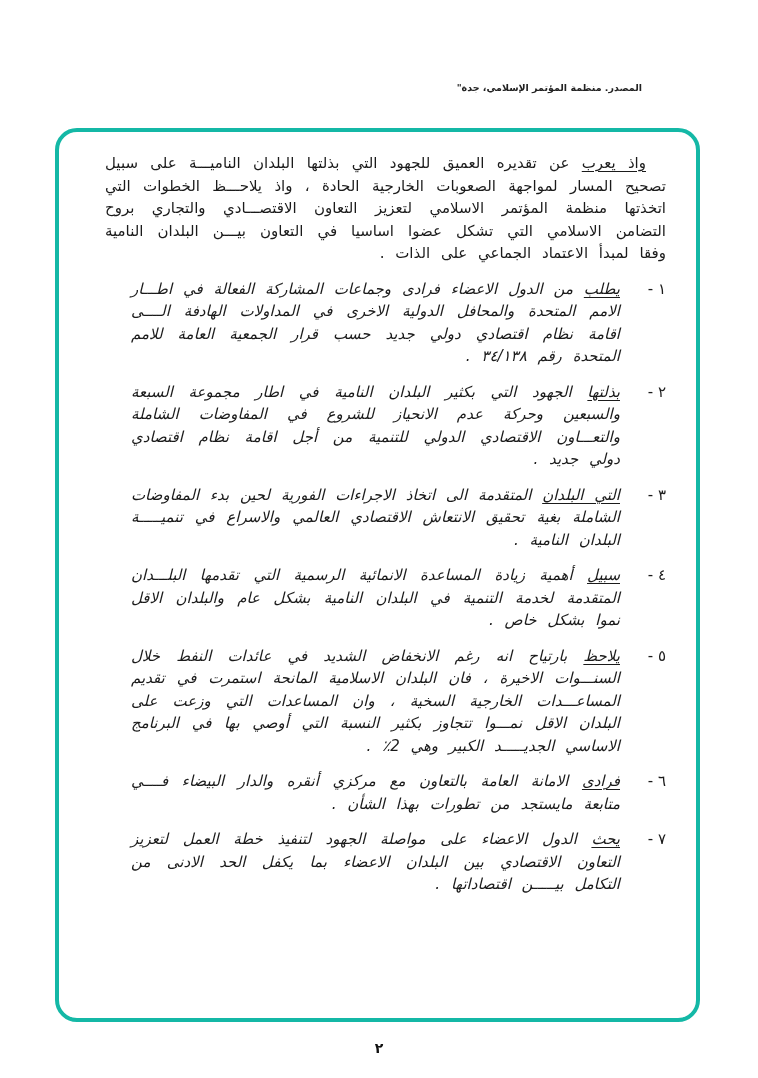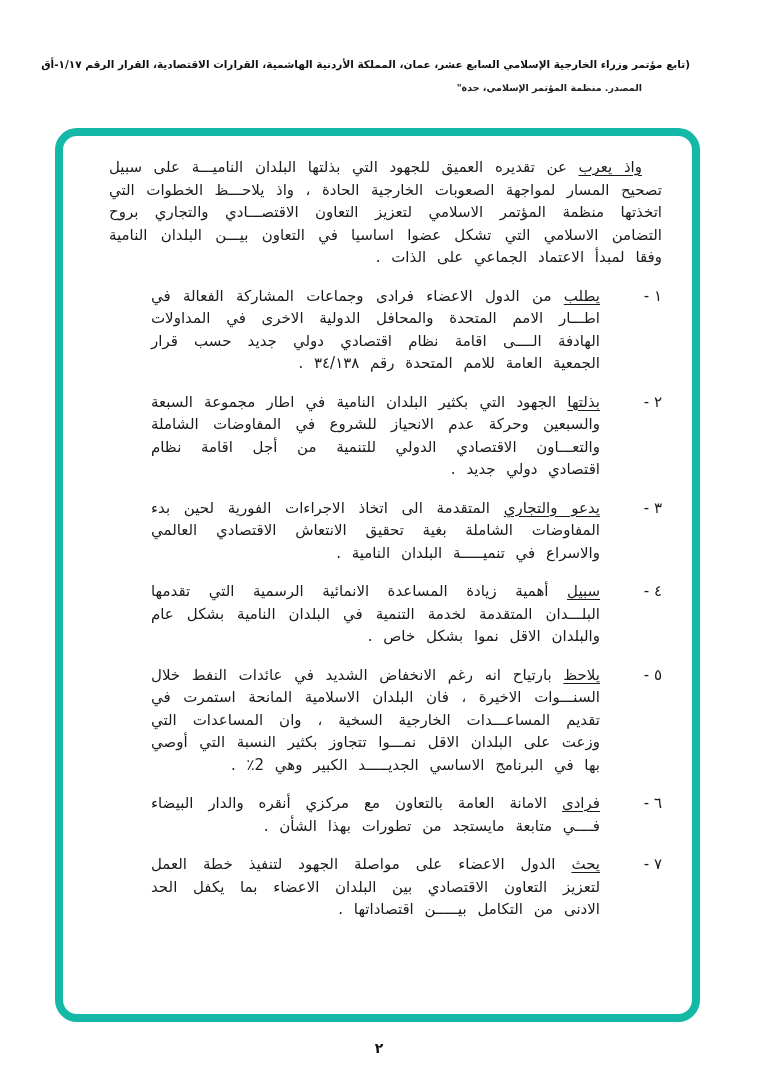--- a/index.html
+++ b/index.html
@@ -35,42 +35,42 @@
     font-size: 9.5px;
     color: #222;
   }
   .green-box {
     position: absolute;
     top: 128px;
     left: 55px;
     width: 645px;
     height: 894px;
     box-sizing: border-box;
-    border: 8px solid #14b8a6;
+    border: 4px solid #14b8a6;
     border-radius: 22px;
     padding: 20px 30px 8px 46px;
     overflow: hidden;
   }
   .para {
     direction: rtl;
     text-align: justify;
     font-size: 15px;
     line-height: 22.5px;
     word-spacing: 6px;
     letter-spacing: 0.2px;
     margin: 0 0 13px 0;
   }
   .preamble { text-indent: 20px; }
   .item {
     position: relative;
     padding-right: 46px;
     margin-left: 26px;
     margin-bottom: 13px;
   }
-  .item .para { margin: 16px; }
+  .item .para { margin: 0; font-style: italic; }
   .item-num {
     position: absolute;
     right: 0px;
     top: 0;
     direction: rtl;
     font-size: 15px;
     line-height: 22.5px;
   }
   .lead {
     text-decoration: underline;
@@ -86,21 +86,20 @@
     font-weight: bold;
     font-size: 14px;
     color: #111;
   }
 </style>
 </head>
 <body>
 
 <div class="page">
 
-  <div class="header-line">(تابع مؤتمر وزراء الخارجية الإسلامي السابع عشر، عمان، المملكة الأردنية الهاشمية، القرارات الاقتصادية، القرار الرقم ١/١٧-أق</div>
 
   <div class="source-line">المصدر.  منظمة المؤتمر الإسلامي، جدة"</div>
 
   <div class="green-box">
 
     <p class="para preamble"><u class="lead">واذ يعرب</u><span> عن تقديره العميق للجهود التي بذلتها البلدان الناميـــة على سبيل تصحيح المسار لمواجهة الصعوبات الخارجية الحادة ، واذ يلاحـــظ الخطوات التي اتخذتها منظمة المؤتمر الاسلامي لتعزيز التعاون الاقتصـــادي والتجاري بروح التضامن الاسلامي التي تشكل عضوا اساسيا في التعاون بيـــن البلدان النامية وفقا لمبدأ الاعتماد الجماعي على الذات .</span></p>
 
 
 
     <div class="item">
@@ -108,21 +107,21 @@
       <p class="para"><u class="lead">يطلب</u><span> من الدول الاعضاء فرادى وجماعات المشاركة الفعالة في اطـــار الامم المتحدة والمحافل الدولية الاخرى في المداولات الهادفة الــــى اقامة نظام اقتصادي دولي جديد حسب قرار الجمعية العامة للامم المتحدة رقم ٣٤/١٣٨ .</span></p>
     </div>
 
     <div class="item">
       <span class="item-num">٢ -</span>
       <p class="para"><u class="lead">بذلتها</u><span> الجهود التي بكثير البلدان النامية في اطار مجموعة السبعة والسبعين وحركة عدم الانحياز للشروع في المفاوضات الشاملة والتعـــاون الاقتصادي الدولي للتنمية من أجل اقامة نظام اقتصادي دولي جديد .</span></p>
     </div>
 
     <div class="item">
       <span class="item-num">٣ -</span>
-      <p class="para"><u class="lead">يدعو والتجاري</u><span> المتقدمة الى اتخاذ الاجراءات الفورية لحين بدء المفاوضات الشاملة بغية تحقيق الانتعاش الاقتصادي العالمي والاسراع في تنميـــــة البلدان النامية .</span></p>
+      <p class="para"><u class="lead">التي البلدان</u><span> المتقدمة الى اتخاذ الاجراءات الفورية لحين بدء المفاوضات الشاملة بغية تحقيق الانتعاش الاقتصادي العالمي والاسراع في تنميـــــة البلدان النامية .</span></p>
     </div>
 
     <div class="item">
       <span class="item-num">٤ -</span>
       <p class="para"><u class="lead">سبيل</u><span> أهمية زيادة المساعدة الانمائية الرسمية التي تقدمها البلـــدان المتقدمة لخدمة التنمية في البلدان النامية بشكل عام والبلدان الاقل نموا بشكل خاص .</span></p>
     </div>
 
     <div class="item">
       <span class="item-num">٥ -</span>
       <p class="para"><u class="lead">يلاحظ</u><span> بارتياح انه رغم الانخفاض الشديد في عائدات النفط خلال السنـــوات الاخيرة ، فان البلدان الاسلامية المانحة استمرت في تقديم المساعـــدات الخارجية السخية ، وان المساعدات التي وزعت على البلدان الاقل نمـــوا تتجاوز بكثير النسبة التي أوصي بها في البرنامج الاساسي الجديـــــد الكبير وهي 2٪ .</span></p>

